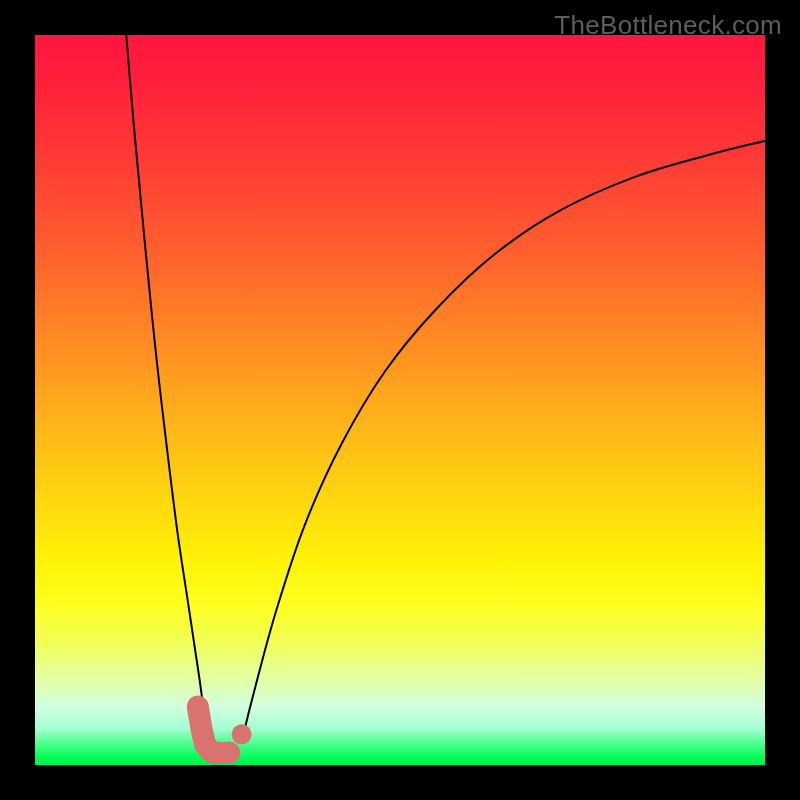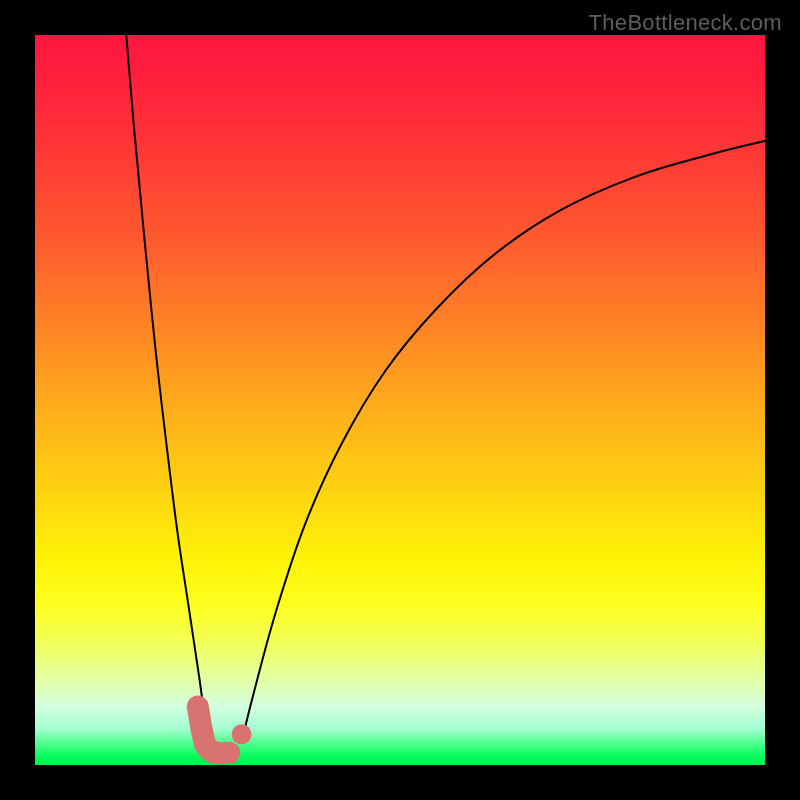--- a/index.html
+++ b/index.html
@@ -44,21 +44,21 @@
   }
   .curves {
     position: absolute;
     inset: 0;
   }
   .watermark {
     position: absolute;
     top: 10px;
     right: 18px;
     color: #5d5d5d;
-    font-size: 22px;
+    font-size: 26px;
     letter-spacing: 0.3px;
     user-select: none;
   }
 </style>
 </head>
 <body>
 
 <div class="frame">
   <div class="gradient"></div>
   <svg class="curves" viewBox="0 0 730 730" preserveAspectRatio="none">

